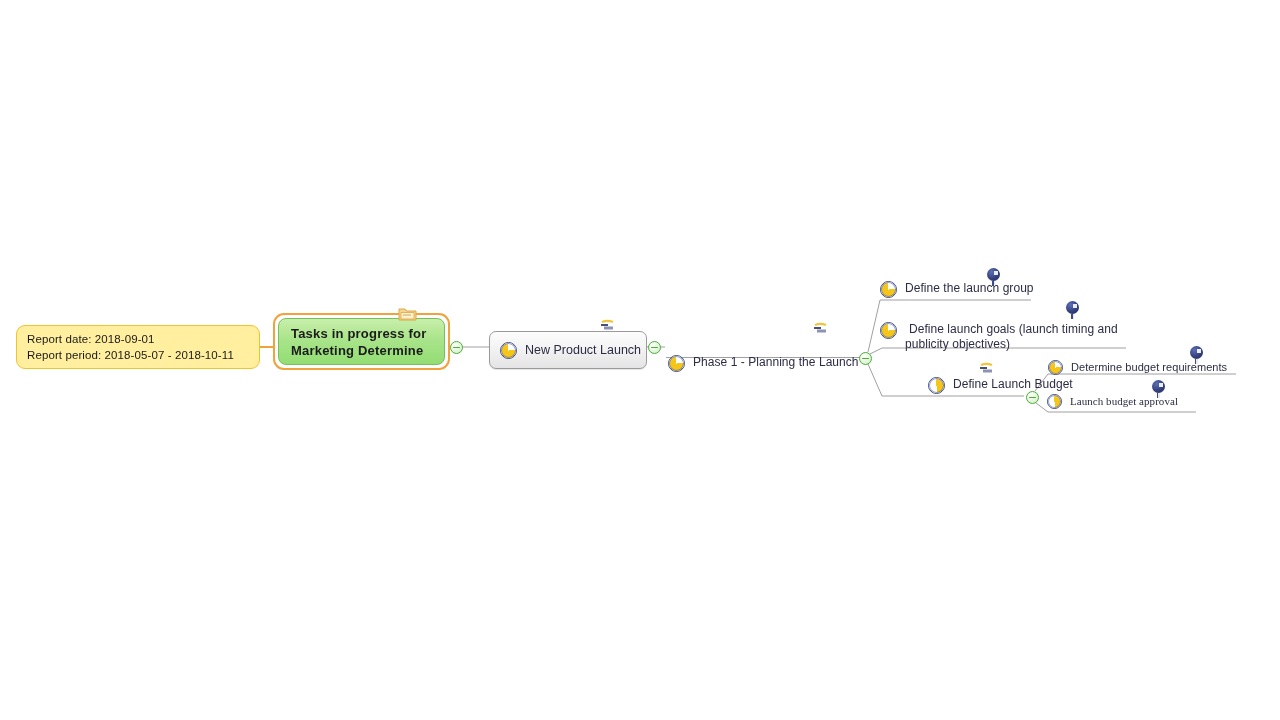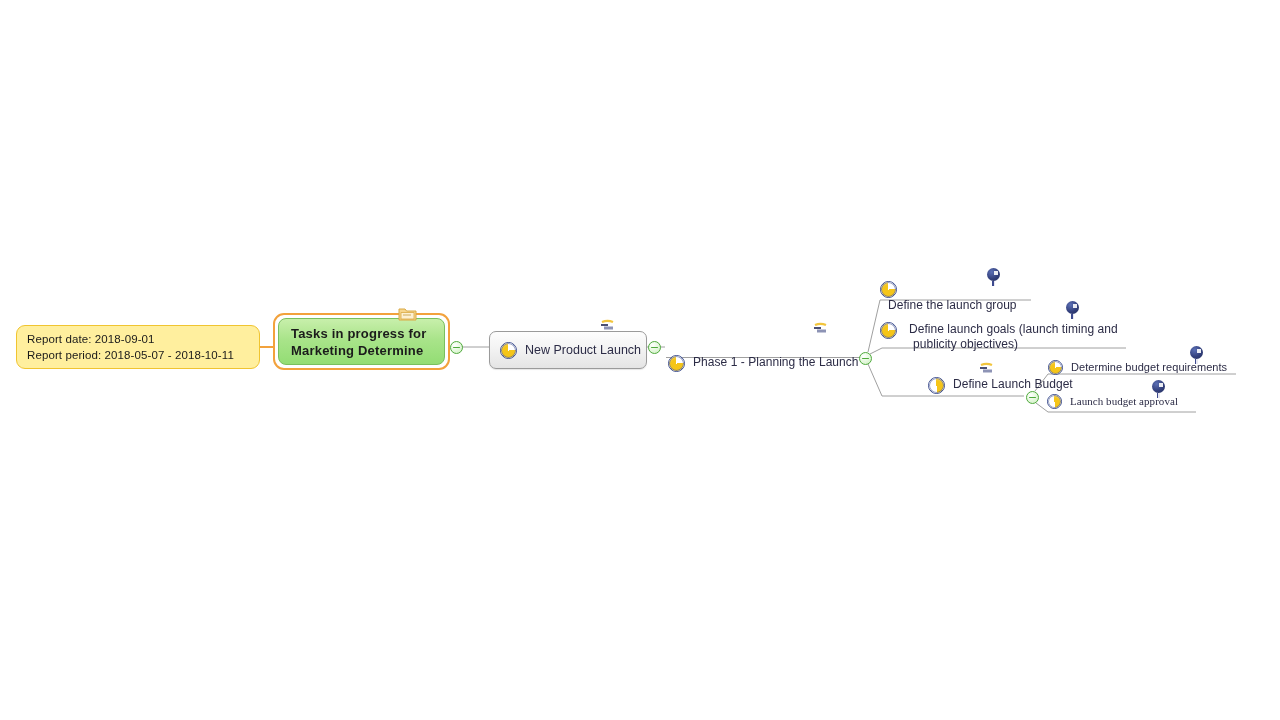--- a/index.html
+++ b/index.html
@@ -258,38 +258,38 @@
   </div>
 
   <svg class="res-icon" style="left:812px; top:322px;" viewBox="0 0 17 12">
     <path d="M3,3 Q8.5,0.6 14,3" fill="none" stroke="#f2c53d" stroke-width="2.2"></path>
     <rect x="2" y="5" width="7" height="2" fill="#4a4f73"></rect>
     <rect x="5" y="7.5" width="9" height="3" fill="#8d93b5"></rect>
   </svg>
 
   <div class="collapse-btn" style="left:859px; top:352px;"></div>
 
-  <div class="plain-node" style="left:880px; top:281px;flex-direction:column;">
+  <div class="plain-node" style="left:880px; top:281px;">
     <span class="pie p75">
       <span class="fill"></span>
         <span class="ring"></span>
     </span>
     <span class="node-label">Define the launch group</span>
   </div>
   <div class="clock-marker" style="left:987px; top:268px;"></div>
   <div class="clock-stem" style="left:992px; top:281px;"></div>
 
   <div class="plain-node" style="left:880px; top:322px;">
     <span class="pie p75">
       <span class="fill"></span>
         <span class="ring"></span>
     </span>
     <span>
       <span class="node-label" style="display:block; margin-left:12px;">Define launch goals (launch timing and</span>
-      <span class="node-label" style="display:block; margin-left:16px;">publicity objectives)</span>
+      <span class="node-label" style="display:block; margin-left:8px;">publicity objectives)</span>
     </span>
   </div>
   <div class="clock-marker" style="left:1066px; top:301px;"></div>
   <div class="clock-stem" style="left:1071px; top:314px;"></div>
 
   <div class="plain-node" style="left:928px; top:377px;">
     <span class="pie p50">
       <span class="fill"></span>
         <span class="ring"></span>
     </span>

